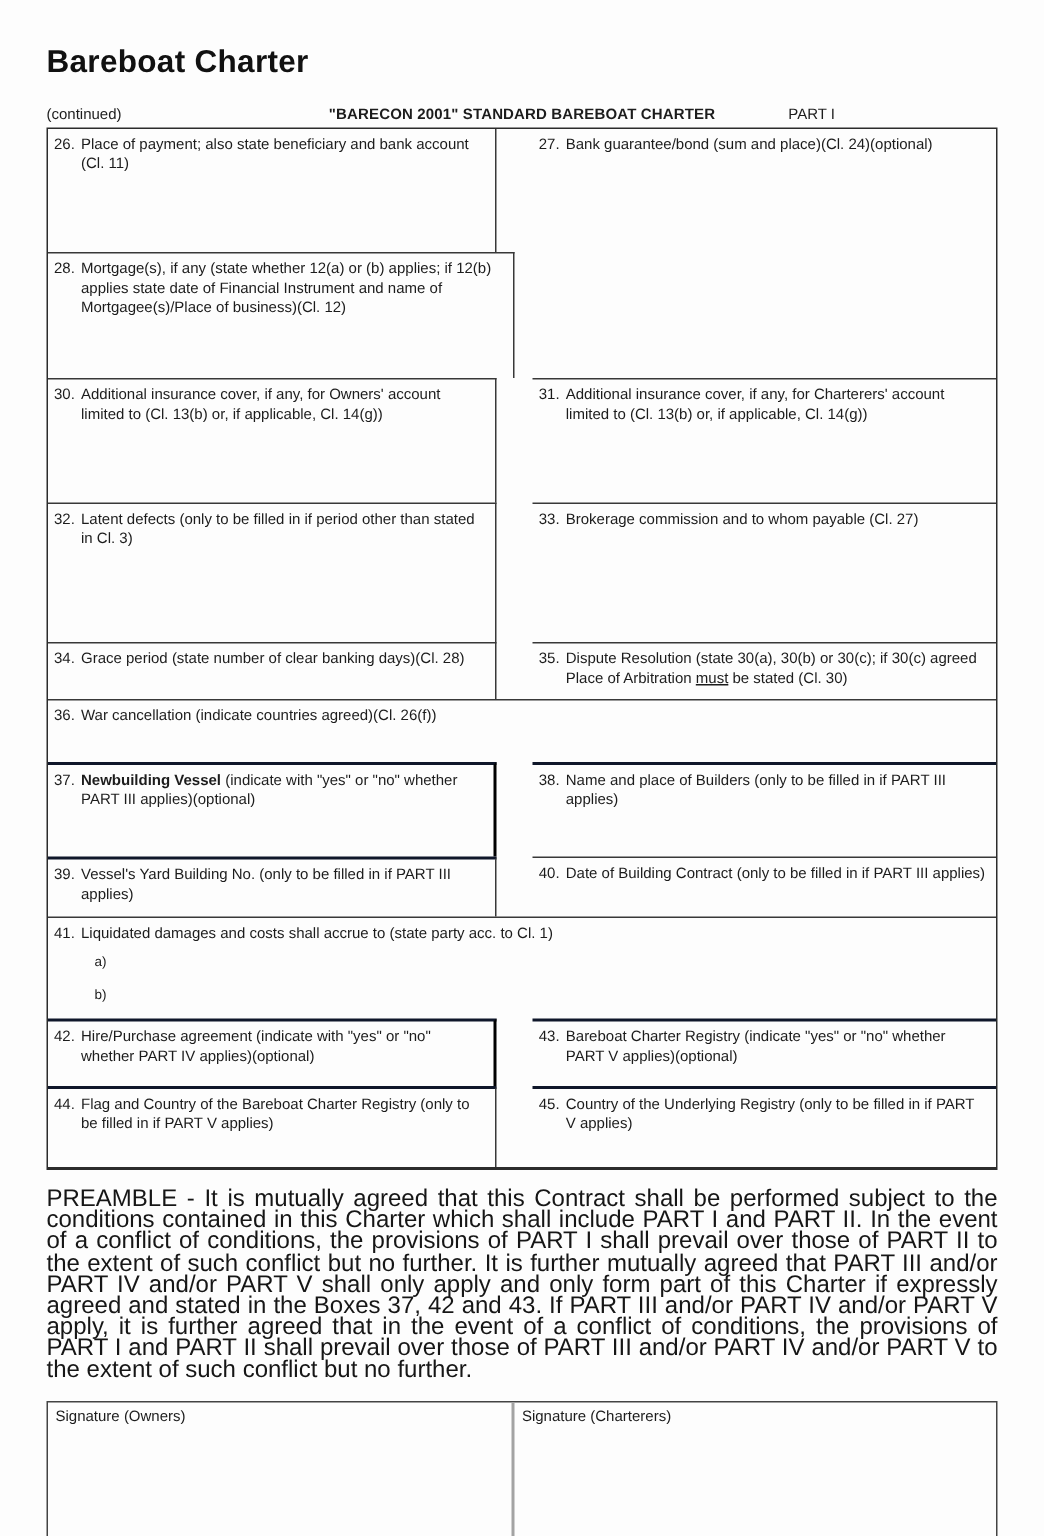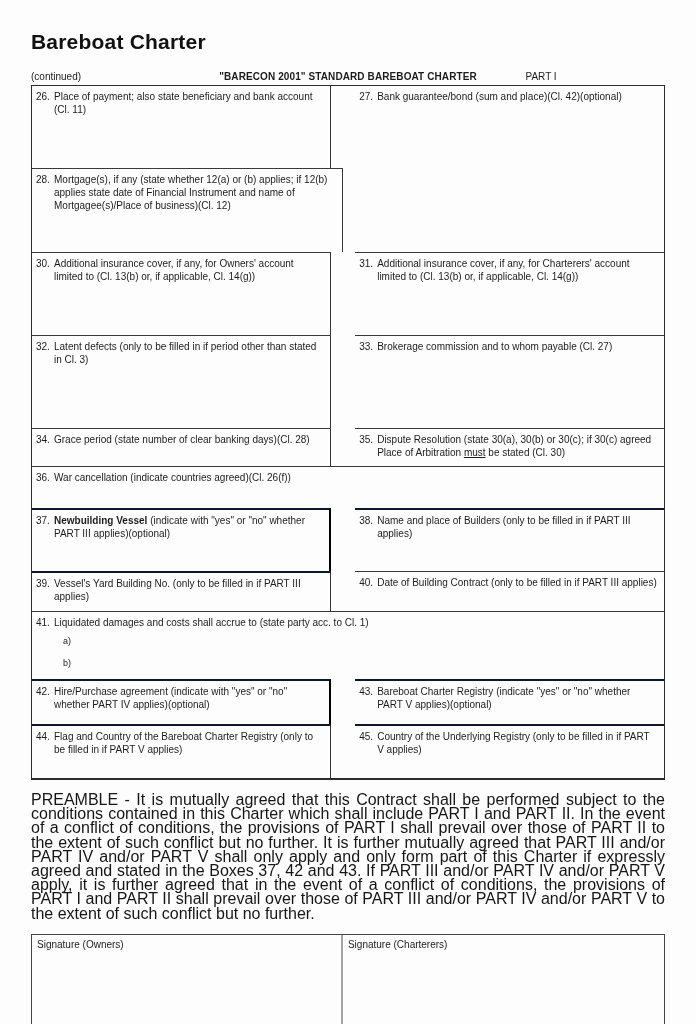--- a/index.html
+++ b/index.html
@@ -109,21 +109,21 @@
     <div class="row h82">
       <div class="cell cl">
         <div class="entry">
           <span class="num">26.</span>
           <span class="txt">Place of payment; also state beneficiary and bank account (Cl. 11)</span>
         </div>
       </div>
       <div class="cell cr">
         <div class="entry">
           <span class="num">27.</span>
-          <span class="txt">Bank guarantee/bond (sum and place)(Cl. 42)(optional)</span>
+          <span class="txt">Bank guarantee/bond (sum and place)(Cl. 24)(optional)</span>
         </div>
       </div>
     </div>
 
     <div class="row h84">
       <div class="cell cl">
         <div class="entry">
           <span class="num">28.</span>
           <span class="txt">Mortgage(s), if any (state whether 12(a) or (b) applies; if 12(b) applies state date of Financial Instrument and name of Mortgagee(s)/Place of business)(Cl. 12)</span>
         </div>

